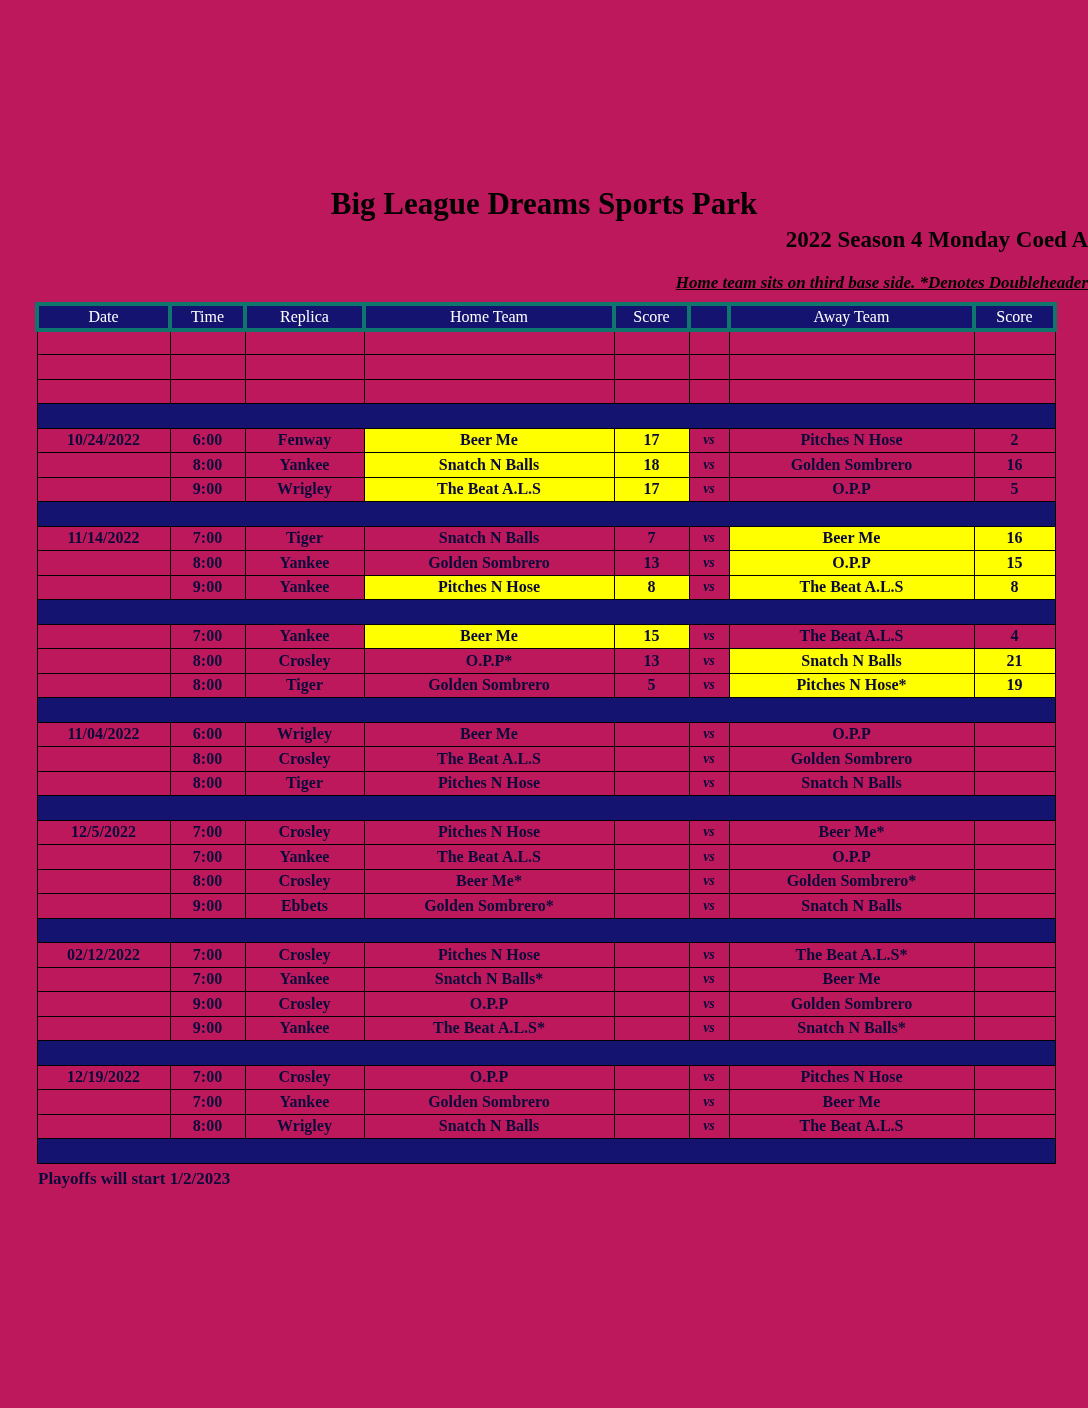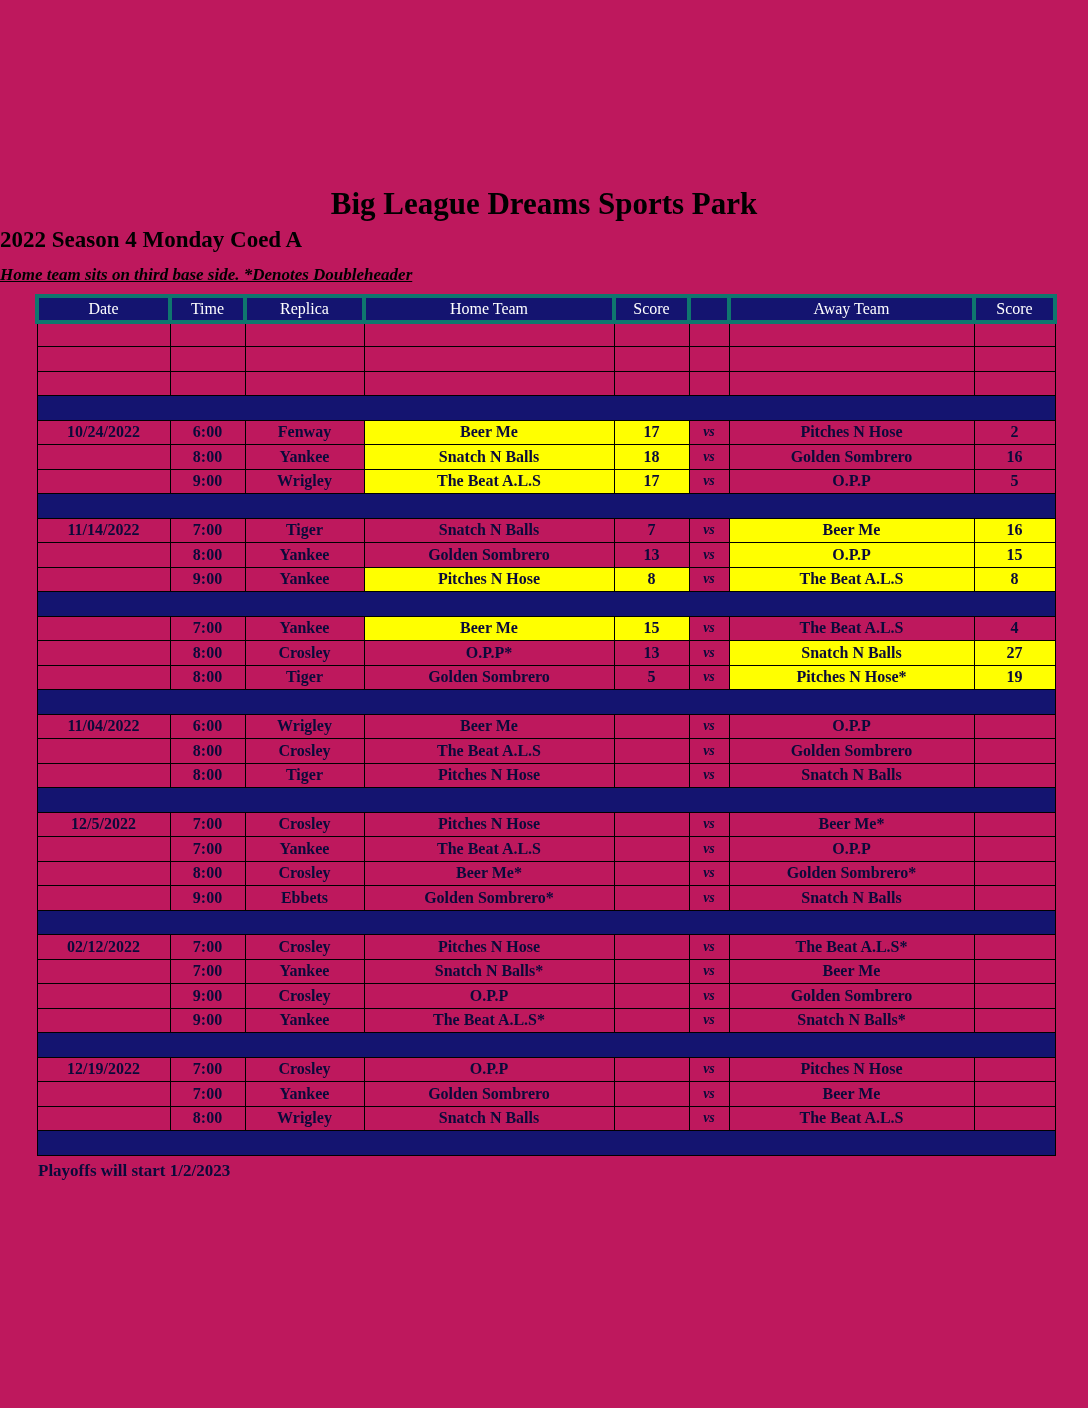--- a/index.html
+++ b/index.html
@@ -17,34 +17,34 @@
     background: #be185d;
     padding-top: 186px;
   }
   .title {
     text-align: center;
     font-size: 31px;
     font-weight: 700;
     color: #000000;
   }
   .subtitle {
-    text-align: left;
+    text-align: right;
     font-size: 23px;
     font-weight: 700;
     color: #000000;
     margin-top: 5px;
   }
   .note {
-    text-align: left;
+    text-align: right;
     font-size: 17px;
     font-weight: 700;
     font-style: italic;
     text-decoration: underline;
     color: #000000;
-    margin-top: 12px;
+    margin-top: 20px;
   }
   table.schedule {
     border-collapse: collapse;
     table-layout: fixed;
     width: 1018px;
     margin: 9px 0 0 35px;
   }
   table.schedule th {
     background: var(--navy, #141470);
     color: var(--header_text, #ffffff);
@@ -230,21 +230,21 @@
           <td class="c-score">4</td>
         </tr>
         <tr>
           <td class="c-date"></td>
           <td class="c-time">8:00</td>
           <td class="c-replica">Crosley</td>
           <td class="c-home">O.P.P*</td>
           <td class="c-score">13</td>
           <td class="c-vs">vs</td>
           <td class="c-away hl">Snatch N Balls</td>
-          <td class="c-score hl">27</td>
+          <td class="c-score hl">21</td>
         </tr>
         <tr>
           <td class="c-date"></td>
           <td class="c-time">8:00</td>
           <td class="c-replica">Tiger</td>
           <td class="c-home">Golden Sombrero</td>
           <td class="c-score">5</td>
           <td class="c-vs">vs</td>
           <td class="c-away hl">Pitches N Hose*</td>
           <td class="c-score hl">19</td>

